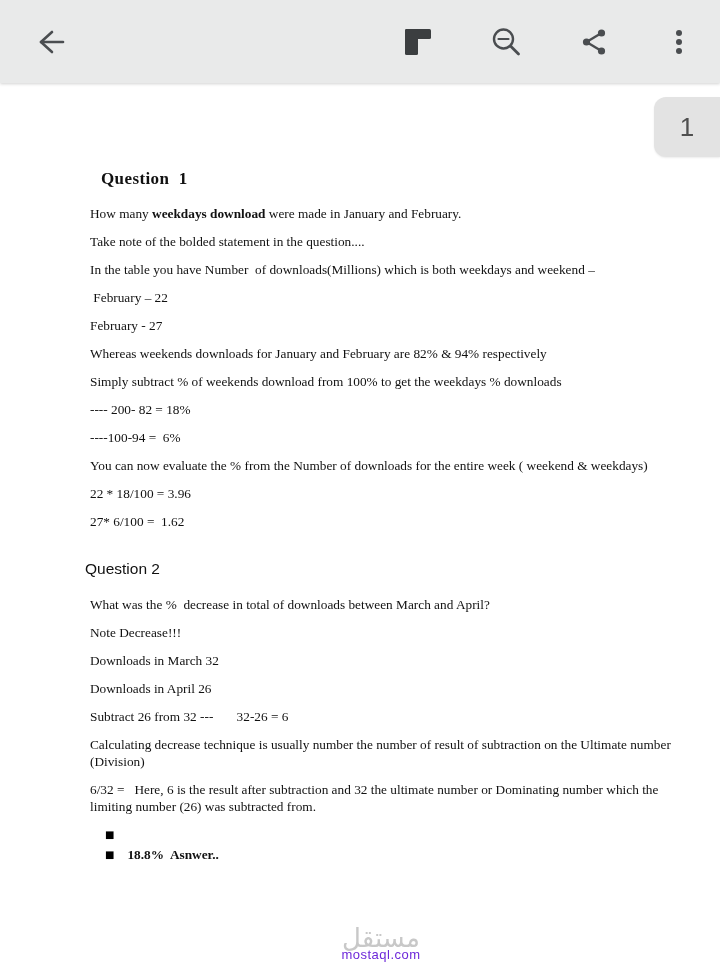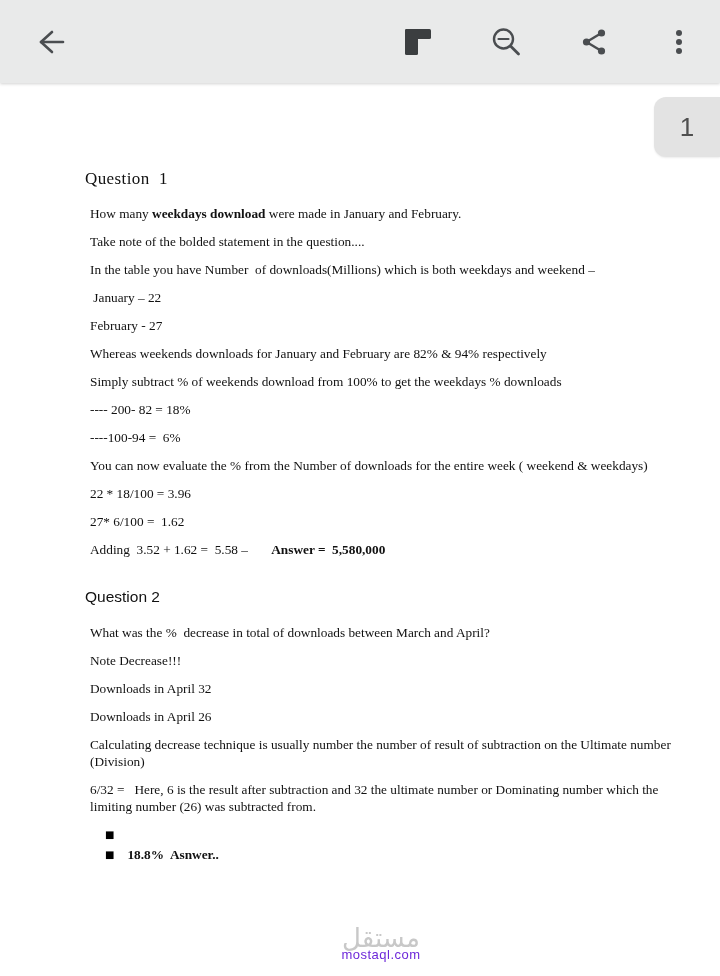--- a/index.html
+++ b/index.html
@@ -48,22 +48,22 @@
     box-shadow:0 1px 2px rgba(0,0,0,.08);
     z-index:2;cursor:pointer;
   }
 
   
   .doc{
     padding:86px 32px 0 85px;
     color:var(--text);
   }
   .doc h1{
-    font-size:17px;font-weight:normal;letter-spacing:.4px;
-    margin:0 0 16px 0;white-space:pre-wrap;
+    font-size:17px;font-weight:bold;letter-spacing:.4px;
+    margin:0 0 16px 16px;white-space:pre-wrap;
   }
   .doc h2{
     font-family:"Liberation Sans", sans-serif;
     font-size:15.5px;font-weight:normal;
     margin:30px 0 18px 0;
   }
   .doc p{
     margin:0 0 11px 5px;
     font-size:13.3px;line-height:1.28;
     white-space:pre-wrap;
@@ -147,37 +147,37 @@
 <div class="page-tab">
   <span>1</span>
 </div>
 
 <main class="doc">
   <h1>Question  1</h1>
 
   <p><span>How many </span><strong>weekdays download</strong><span> were made in January and February.</span></p>
   <p>Take note of the bolded statement in the question....</p>
   <p>In the table you have Number  of downloads(Millions) which is both weekdays and weekend –</p>
-  <p> January – 22</p>
+  <p> February – 22</p>
   <p>February - 27</p>
   <p>Whereas weekends downloads for January and February are 82% &amp; 94% respectively</p>
   <p>Simply subtract % of weekends download from 100% to get the weekdays % downloads</p>
   <p>---- 200- 82 = 18%</p>
   <p>----100-94 =  6%</p>
   <p>You can now evaluate the % from the Number of downloads for the entire week ( weekend &amp; weekdays)</p>
   <p>22 * 18/100 = 3.96</p>
   <p>27* 6/100 =  1.62</p>
-  <p><span>Adding  3.52 + 1.62 =  5.58 –       </span><strong>Answer =  5,580,000</strong></p>
 
   <h2>Question 2</h2>
 
   <p>What was the %  decrease in total of downloads between March and April?</p>
   <p>Note Decrease!!!</p>
-  <p>Downloads in April 32</p>
+  <p>Downloads in March 32</p>
   <p>Downloads in April 26</p>
+  <p>Subtract 26 from 32 ---       32-26 = 6</p>
   <p>Calculating decrease technique is usually number the number of result of subtraction on the Ultimate number (Division)</p>
   <p>6/32 =   Here, 6 is the result after subtraction and 32 the ultimate number or Dominating number which the limiting number (26) was subtracted from.</p>
 
   <ul class="bullets">
     <li>
       <span class="sq">■</span>
     </li>
     <li>
       <span class="sq">■</span>
       <strong class="bt">18.8%  Asnwer..</strong>

